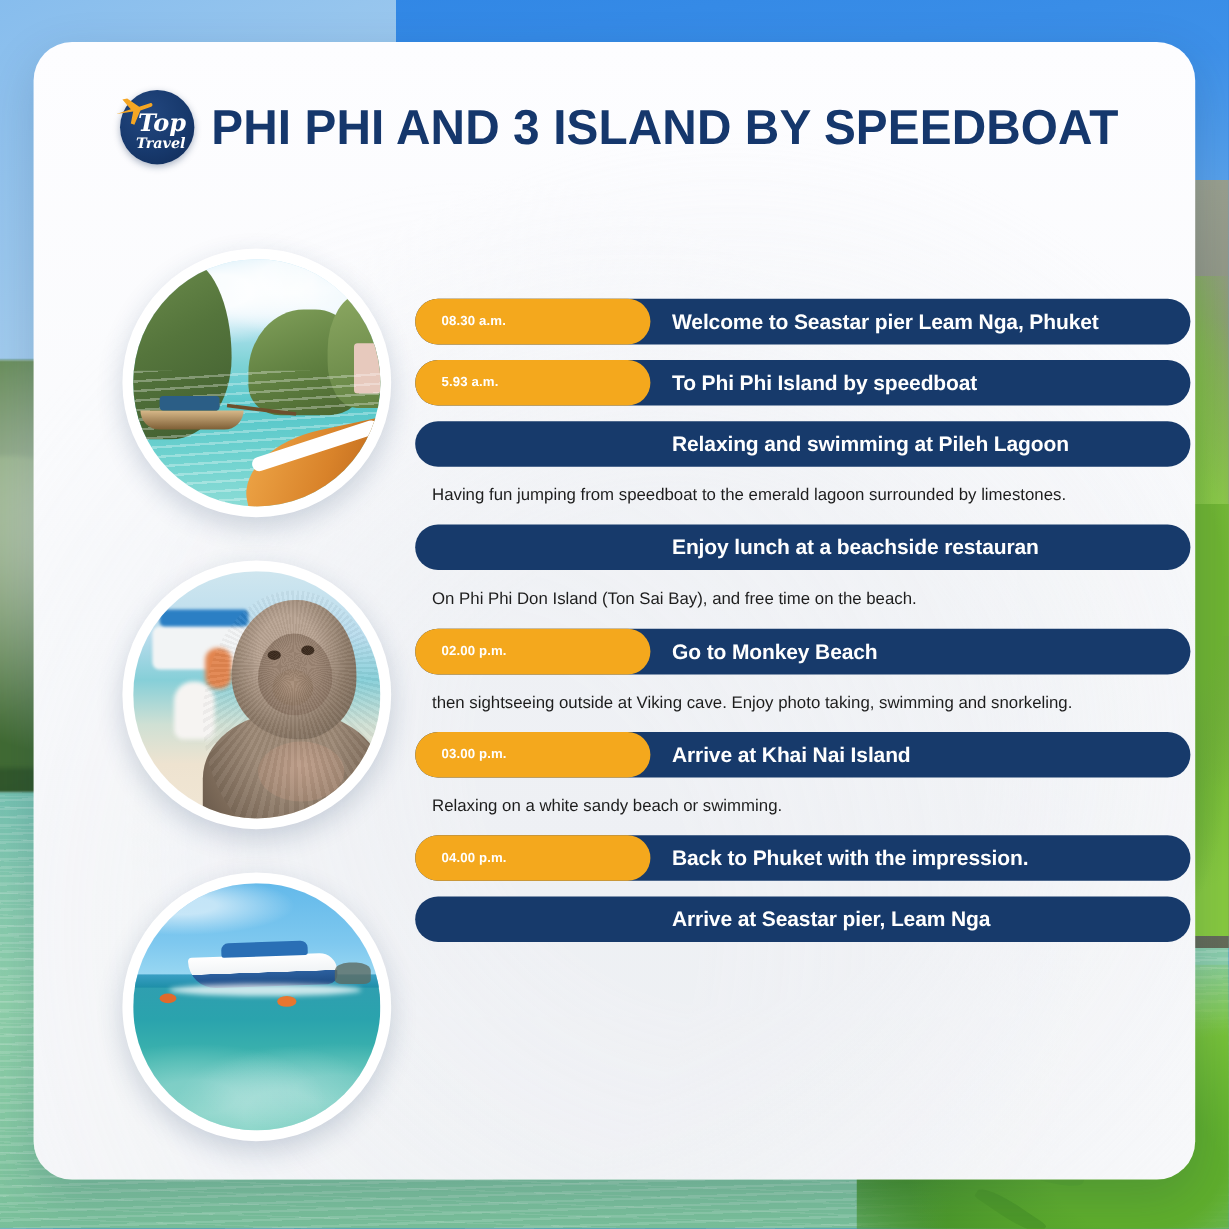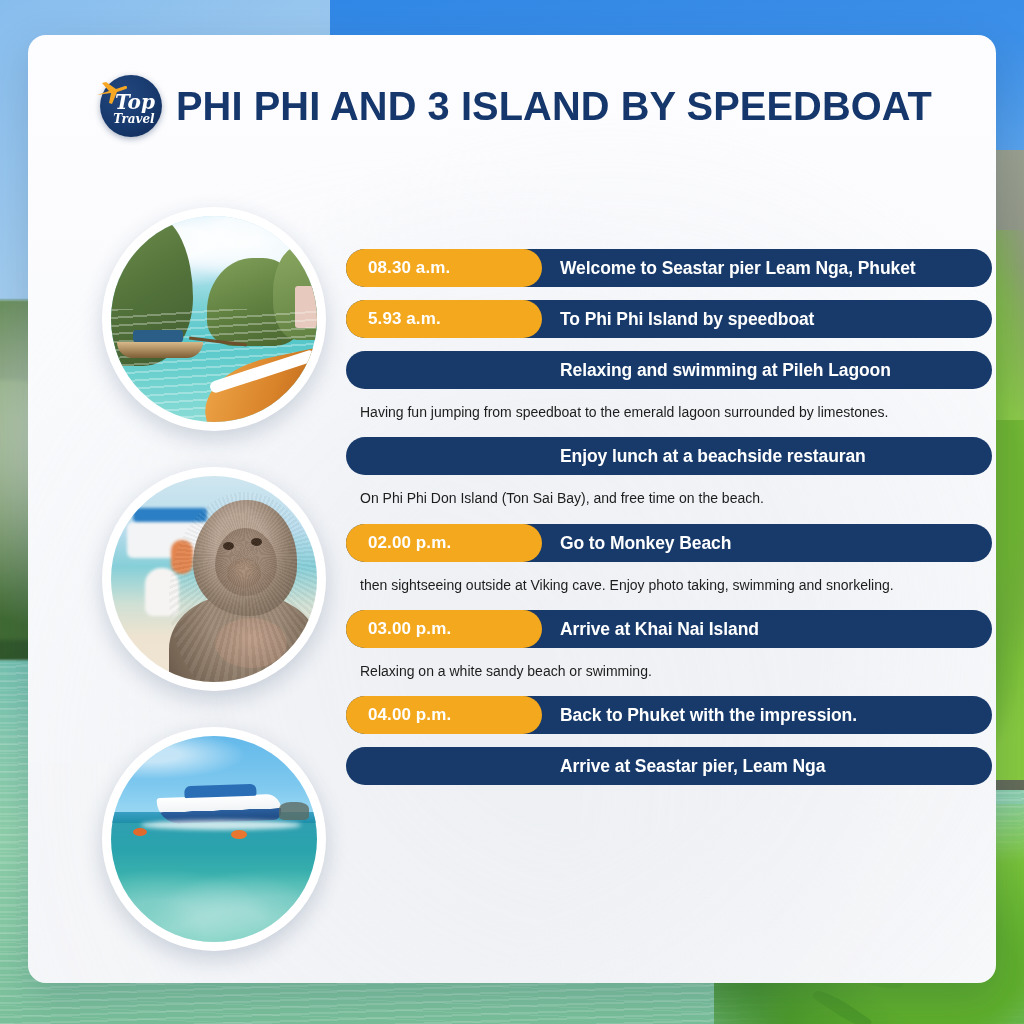--- a/index.html
+++ b/index.html
@@ -51,21 +51,21 @@
                  radial-gradient(ellipse at 40% 90%, #49952a 0 20%, rgba(73,149,42,0) 60%),
                  radial-gradient(ellipse at 95% 40%, #7cc53c 0 18%, rgba(124,197,60,0) 55%),
                  radial-gradient(ellipse at 20% 60%, #3f8a27 0 14%, rgba(63,138,39,0) 55%);}
   .leaf{position:absolute;background:#5aa82c;border-radius:60% 10% 60% 10%;}
   .cliff-top-r{position:absolute;right:40px;top:140px;width:120px;height:120px;
       background:radial-gradient(ellipse at 50% 80%, #4e8f2c 0 45%, rgba(78,143,44,0) 75%);}
 
   
   #card{position:absolute;left:28px;top:35px;width:968px;height:948px;
       background:linear-gradient(180deg,#fdfdff 0%,#f9fafc 45%,#f7f8fa 100%);
-      border-radius:18px;box-shadow:0 14px 40px rgba(20,50,90,.18);overflow:hidden;}
+      border-radius:32px;box-shadow:0 14px 40px rgba(20,50,90,.18);overflow:hidden;}
   .card-tex{position:absolute;inset:0;opacity:.55;
       background:radial-gradient(ellipse at 60% 62%, rgba(225,228,234,.55) 0 26%, rgba(255,255,255,0) 62%),
                  radial-gradient(ellipse at 38% 78%, rgba(228,231,237,.45) 0 22%, rgba(255,255,255,0) 60%);}
 
   
   #header{position:absolute;left:72px;top:40px;display:flex;align-items:center;gap:14px;}
   .logo{width:62px;height:62px;border-radius:50%;position:relative;flex:0 0 auto;
       background:radial-gradient(circle at 38% 32%, #23477f 0%, #17396d 55%, #102a55 100%);
       box-shadow:0 2px 6px rgba(20,45,85,.35);}
   .logo .plane{position:absolute;left:-4px;top:5px;width:32px;height:26px;}
@@ -158,21 +158,21 @@
       background:radial-gradient(ellipse at 20% 30%, rgba(255,255,255,.6) 0 12%, rgba(255,255,255,0) 40%);}
 
   
   #timeline{position:absolute;left:318px;top:214px;width:646px;}
   .row{position:relative;height:38px;margin-bottom:0;}
   .bar{position:absolute;left:0;top:0;width:646px;height:38px;background:#173a6b;border-radius:19px;}
   .bar .btxt{position:absolute;left:214px;right:14px;top:0;height:26px;line-height:38px;
       color:#ffffff;font-size:17.5px;font-weight:700;letter-spacing:-.1px;white-space:nowrap;}
   .pill{position:absolute;left:0;top:0;width:196px;height:38px;background:#f4a81d;border-radius:19px;}
   .pill .ptxt{position:absolute;left:22px;top:0;height:38px;line-height:38px;
-      color:#ffffff;font-size:17px;font-weight:700;letter-spacing:.1px;white-space:nowrap;}
+      color:#ffffff;font-size:11px;font-weight:700;letter-spacing:.1px;white-space:nowrap;}
   .gap{height:13px;}
   .desc{font-size:14px;color:#1d1d1d;line-height:1.52;padding:0 2px 0 14px;}
   .desc.just{text-align:justify;padding-right:0;}
 </style>
 </head>
 <body>
 
 <div id="bg">
   <div class="sky"></div>
   <div class="sky2"></div>

